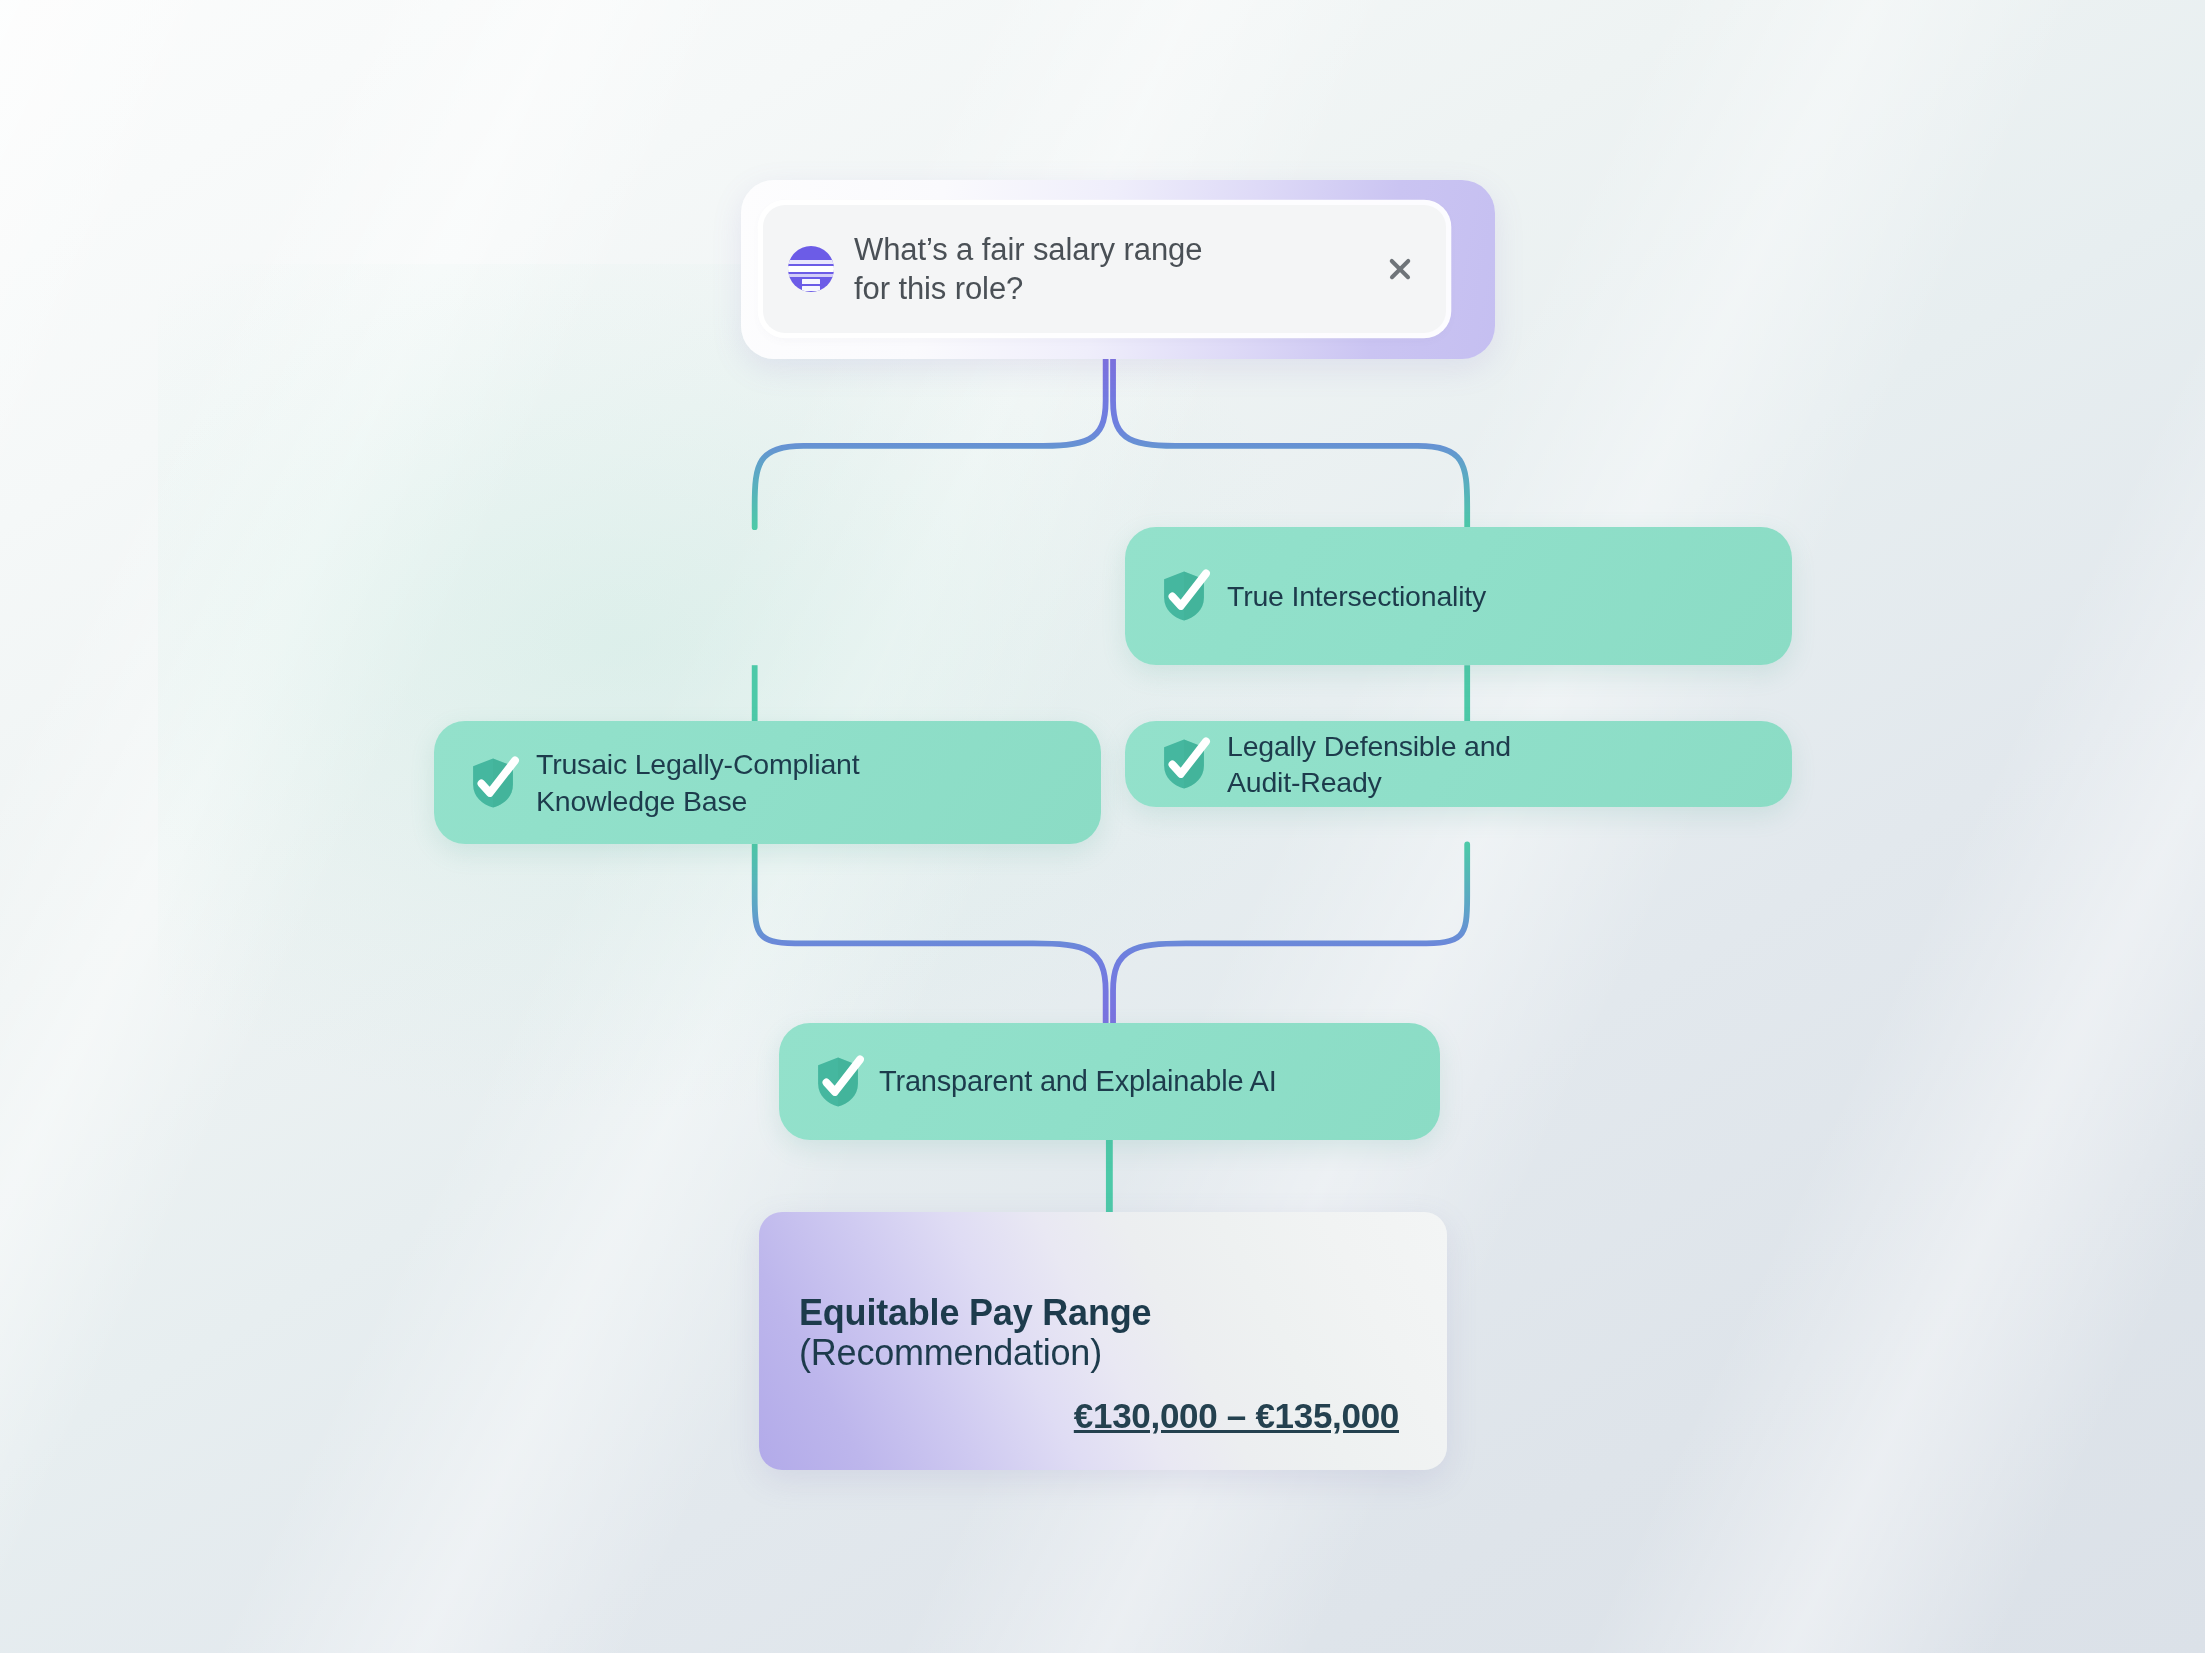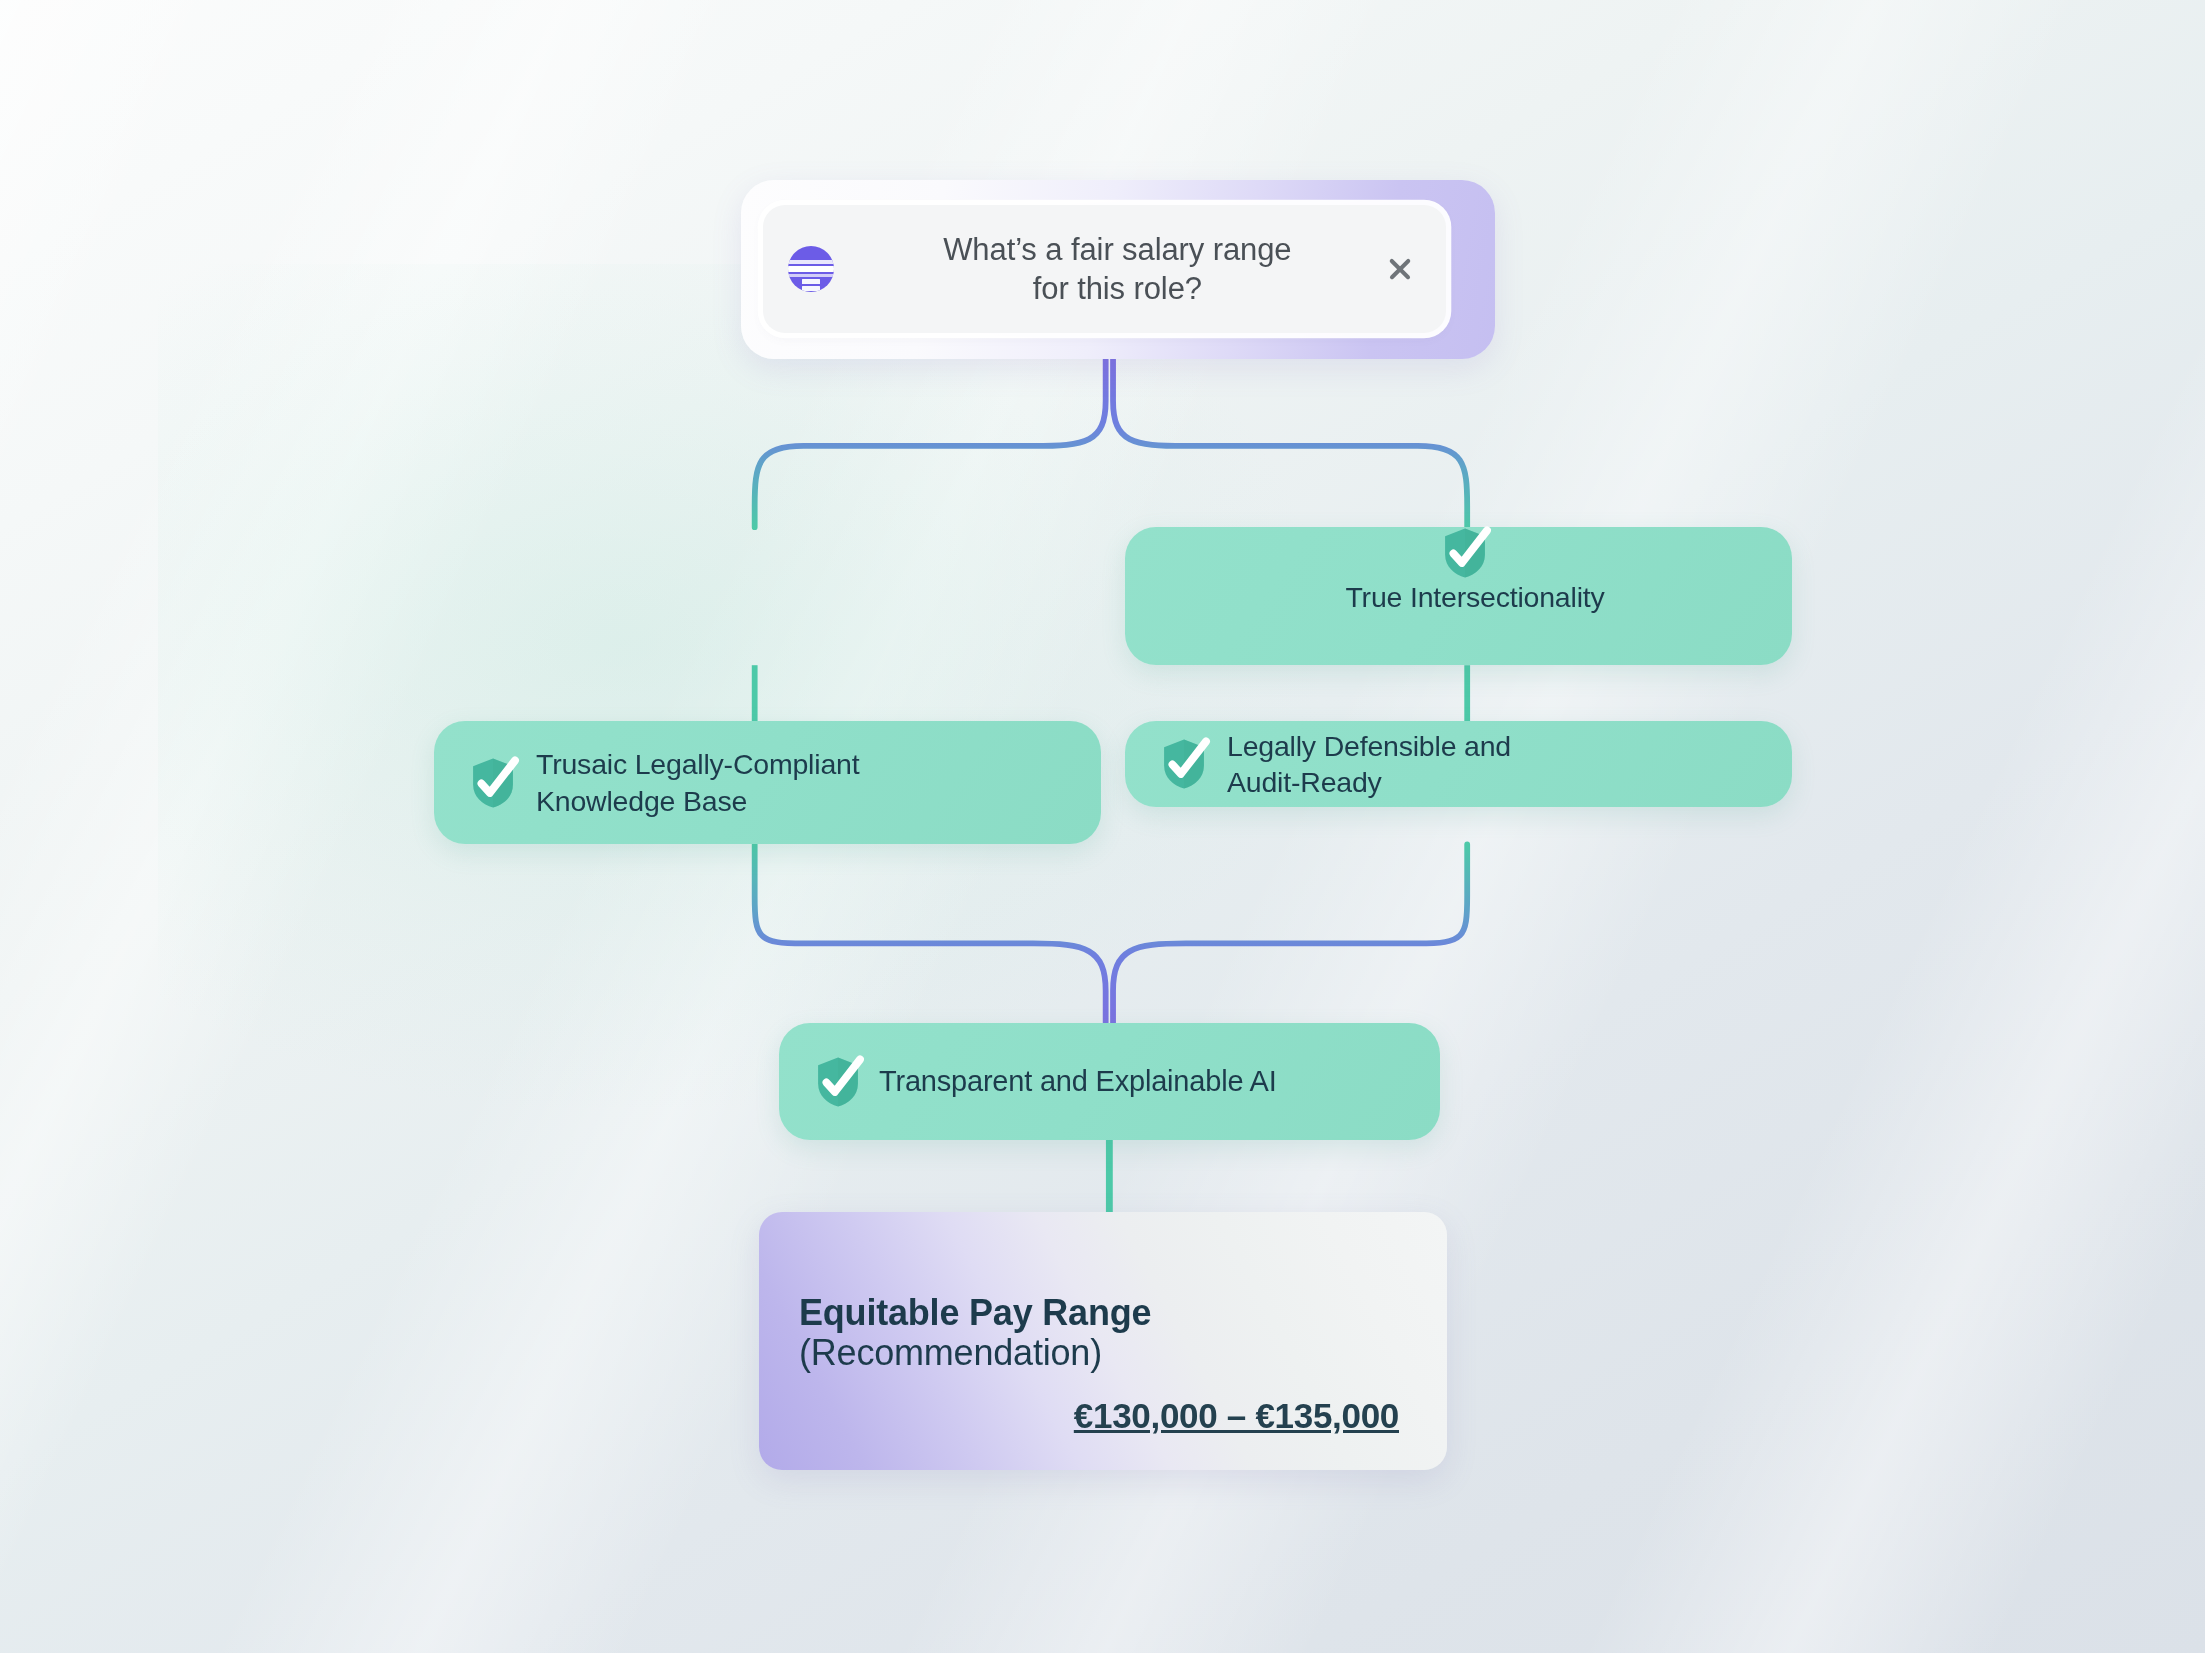--- a/index.html
+++ b/index.html
@@ -121,21 +121,20 @@
   }
 
   #query-text {
     flex: 1 1 auto;
     font-size: 31px;
     line-height: 1.26;
     color: #4a5056;
     font-weight: 400;
     letter-spacing: -0.1px;
     white-space: pre-line;
-    text-align: center;
   }
 
   #query-close {
     flex: 0 0 auto;
     width: 39px; height: 39px;
     position: relative;
     margin-right: 5.3px;
   }
   #query-close span {
     position: absolute;
@@ -170,21 +169,21 @@
 
   .shield {
     flex: 0 0 auto;
     width: 44px;
     height: 52px;
     position: relative;
   }
   .shield svg { display: block; width: 100%; height: 100%; overflow: visible; }
 
   #card-rosa   { left: 422px;  top: 527px; width: 667px; height: 138px; }
-  #card-inter  { left: 1125px; top: 527px; width: 667px; height: 138px; flex-direction: column; }
+  #card-inter  { left: 1125px; top: 527px; width: 667px; height: 138px; }
   #card-kb     { left: 434px;  top: 721px; width: 667px; height: 123px; }
   #card-audit  { left: 1125px; top: 721px; width: 667px; height: 86px; }
   #card-xai    { left: 779px; top: 1023px; width: 661px; height: 117px; }
 
   #card-xai .card-label { font-size: 29px; margin-left: 19px; }
 
   
   #result-panel {
     position: absolute;
     left: 759px;

